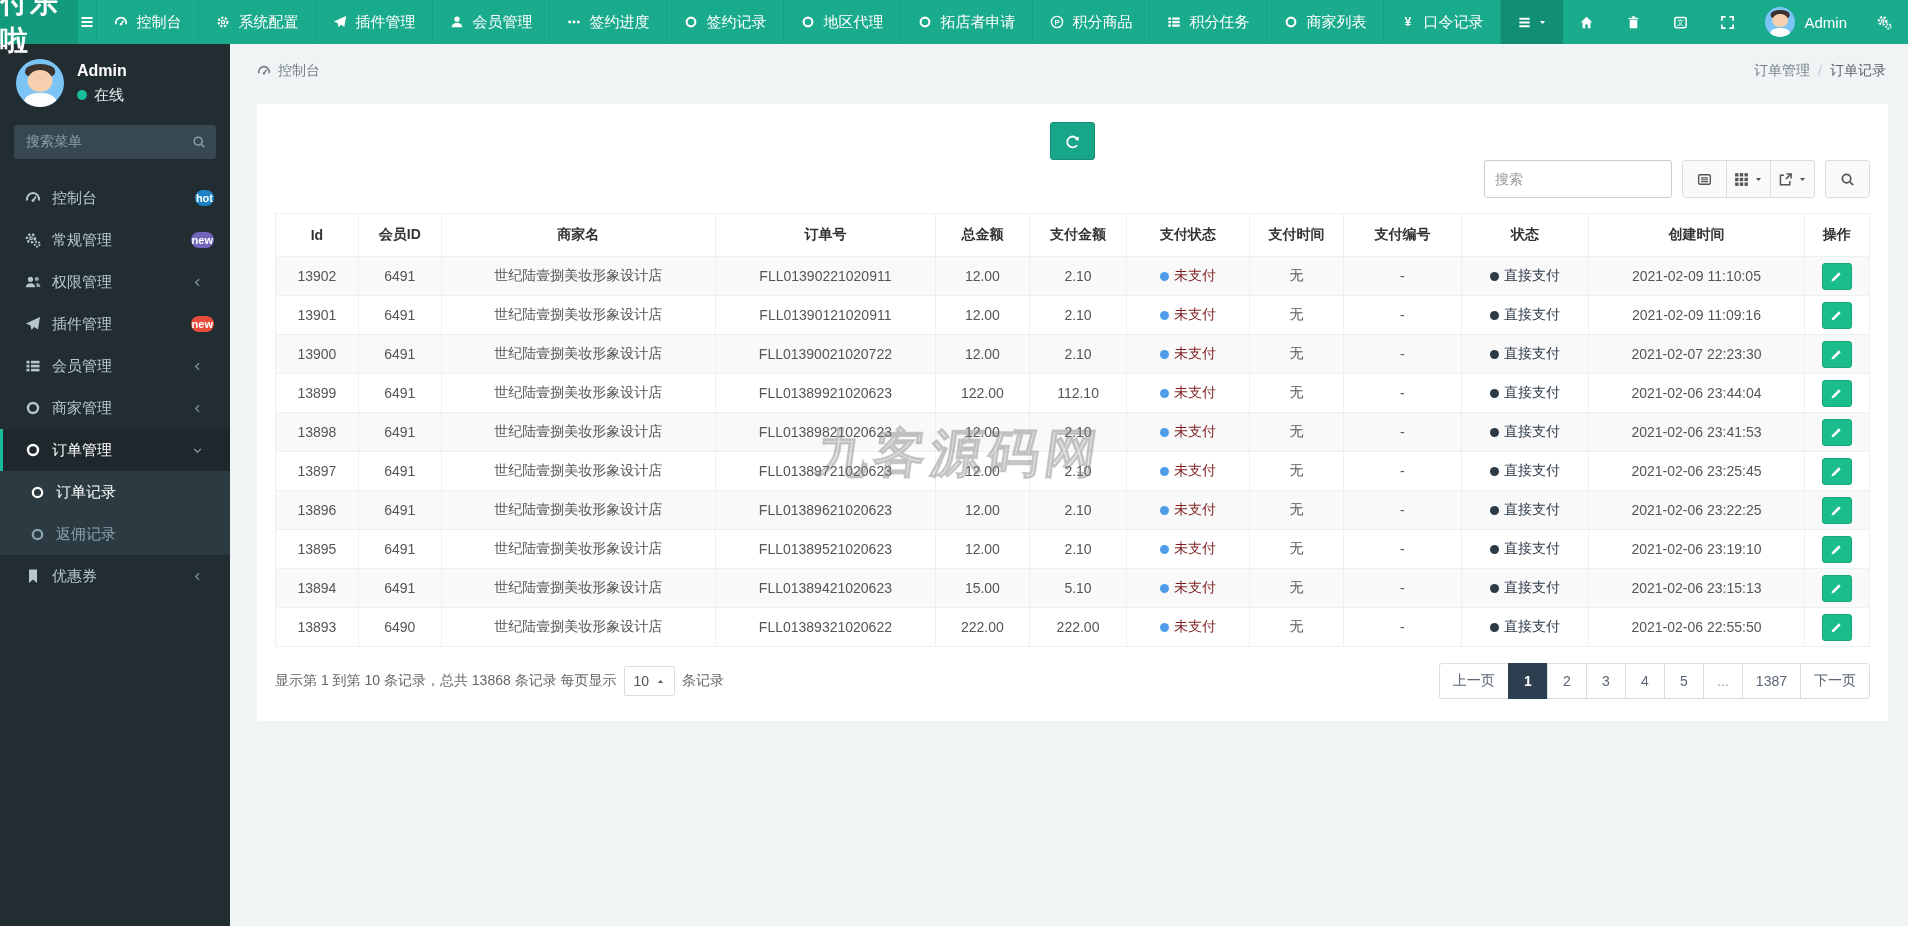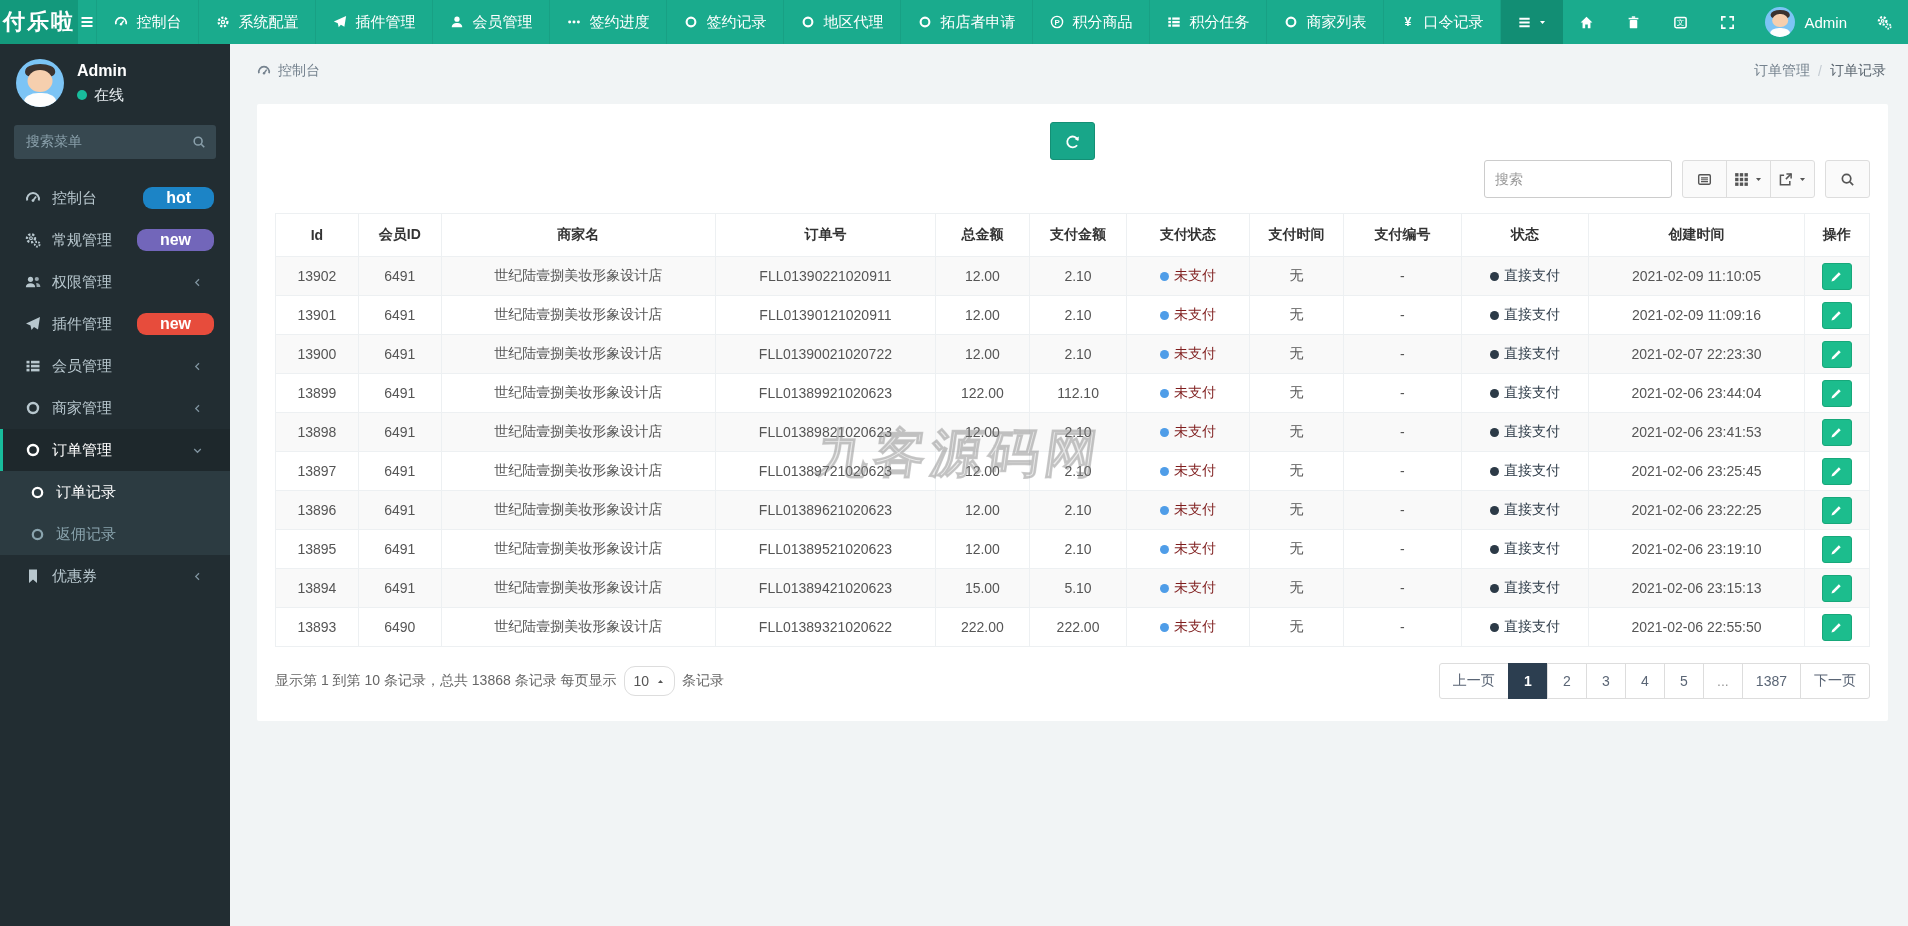--- a/index.html
+++ b/index.html
@@ -7,21 +7,21 @@
   body {
     font-family:"Liberation Sans","DejaVu Sans",sans-serif;
     background:#f1f4f5; color:#555; overflow:hidden; position:relative;
     font-size:14px;
   }
   .icon { display:inline-flex; width:16px; height:16px; align-items:center; justify-content:center; flex:none; }
   .icon svg { width:100%; height:100%; display:block; }
 
   
   #topbar { position:absolute; top:0; left:0; right:0; height:44px; background:#1aab8d; color:#fff; display:flex; align-items:stretch; z-index:20; }
-  #logo { width:230px; background:#13997c; font-size:22px; font-weight:bold; letter-spacing:2px; display:flex; align-items:center; justify-content:center; }
+  #logo { width:230px; background:#13997c; font-size:28px; font-weight:bold; letter-spacing:2px; display:flex; align-items:center; justify-content:center; }
   .tn-toggle { width:56px; display:flex; align-items:center; justify-content:center; border-right:1px solid rgba(0,0,0,0.06); cursor:pointer; }
   #topnav { display:flex; align-items:stretch; }
   .tn-item { display:flex; align-items:center; gap:8px; padding:0 17px; font-size:15px; border-right:1px solid rgba(0,0,0,0.06); cursor:pointer; white-space:nowrap; }
   .tn-item .icon { width:14px; height:14px; }
   #topbar-right { margin-left:auto; display:flex; align-items:stretch; }
   .tn-btn { display:flex; align-items:center; justify-content:center; padding:0 16px; cursor:pointer; }
   .tn-btn .icon { width:15px; height:15px; }
   .tn-dropdown { background:#128e74; gap:6px; }
   .tn-dropdown .caret { width:9px; height:9px; }
   .tn-user { display:flex; align-items:center; gap:9px; padding:0 14px; font-size:15px; cursor:pointer; }
@@ -43,21 +43,21 @@
   #side-search { position:relative; margin:6px 14px 14px; }
   #side-search input { width:100%; height:34px; background:#374850; border:none; border-radius:3px; color:#ccc; padding:0 32px 0 12px; font-size:14px; font-family:Liberation Serif, serif; outline:none; }
   #side-search input::placeholder { color:#8aa0ab; }
   #side-search .icon { position:absolute; right:10px; top:10px; width:14px; height:14px; color:#8aa0ab; }
   #side-menu { list-style:none; margin-top:18px; }
   .sm-item { height:42px; display:flex; align-items:center; padding:0 16px 0 22px; font-size:15px; cursor:pointer; border-left:3px solid transparent; }
   .sm-item .icon { width:16px; height:16px; margin-right:11px; }
   .sm-item .lbl { flex:1; }
   .sm-item .chev { width:11px; height:11px; color:#8094a0; margin-left:auto; }
   .sm-item.open { background:#1e282c; border-left-color:#18bc9c; color:#fff; }
-  .badge { font-size:16px; font-weight:bold; color:#fff; padding:2px 23px; border-radius:9px; margin-left:auto; }
+  .badge { font-size:11px; font-weight:bold; color:#fff; padding:2px 1px; border-radius:9px; margin-left:auto; }
   .submenu { list-style:none; background:#2c3b41; }
   .sub-item { height:42px; display:flex; align-items:center; padding:0 16px 0 30px; font-size:15px; color:#8aa4ae; cursor:pointer; }
   .sub-item .icon { width:15px; height:15px; margin-right:11px; }
   .sub-item.active { color:#fff; }
 
   
   #main { position:absolute; top:44px; left:230px; right:0; bottom:0; overflow:hidden; }
   #breadcrumb-bar { height:50px; display:flex; align-items:center; padding:4px 22px 0 27px; color:#76838f; font-size:14px; }
   #breadcrumb-bar .icon { width:14px; height:14px; margin-right:7px; color:#76838f; }
   #crumb-right { margin-left:auto; display:flex; gap:8px; align-items:center; }
@@ -86,21 +86,21 @@
   td { height:39px; font-size:14px; color:#555; }
   tbody tr:nth-child(odd) { background:#f9f9f9; }
   .c-pay { color:#7f1d1d; }
   .c-pay .dot { background:#4f9de8; margin-right:5px; vertical-align:-1px; }
   .c-status { color:#2c3a47; }
   .c-status .dot { background:#2c3a47; margin-right:5px; vertical-align:-1px; }
   .edit-btn { width:30px; height:27px; border:1px solid #17a87a; border-radius:3px; background:#1cbd8d; color:#fff; display:inline-flex; align-items:center; justify-content:center; cursor:pointer; }
   .edit-btn .icon { width:13px; height:13px; }
 
   #table-footer { display:flex; align-items:center; margin-top:16px; font-size:14px; color:#666; }
-  #page-size-btn { display:inline-flex; align-items:center; gap:7px; border:1px solid #ddd; background:#fff; border-radius:11px; padding:6px 9px; margin:0 7px; color:#555; cursor:pointer; }
+  #page-size-btn { display:inline-flex; align-items:center; gap:7px; border:1px solid #ddd; background:#fff; border-radius:2px; padding:6px 9px; margin:0 7px; color:#555; cursor:pointer; }
   #page-size-btn .caret { width:9px; height:9px; }
   #pages { margin-left:auto; display:flex; list-style:none; }
   #pages li { min-width:40px; height:36px; padding:0 13px; border:1px solid #ddd; background:#fff; color:#5a6575; display:flex; align-items:center; justify-content:center; margin-left:-1px; cursor:pointer; font-size:14px; }
   #pages li:first-child { border-radius:3px 0 0 3px; margin-left:12px; }
   #pages li:last-child { border-radius:0 3px 3px 0; }
   #pages li.active { background:#2c3e50; border-color:#2c3e50; color:#fff; font-weight:bold; }
   #pages li.dots { color:#999; cursor:default; }
 
   #watermark { position:absolute; left:560px; top:315px; font-size:52px; font-weight:bold; letter-spacing:5px;
     color:rgba(150,150,150,0.18); -webkit-text-stroke:1px rgba(120,120,120,0.35);

